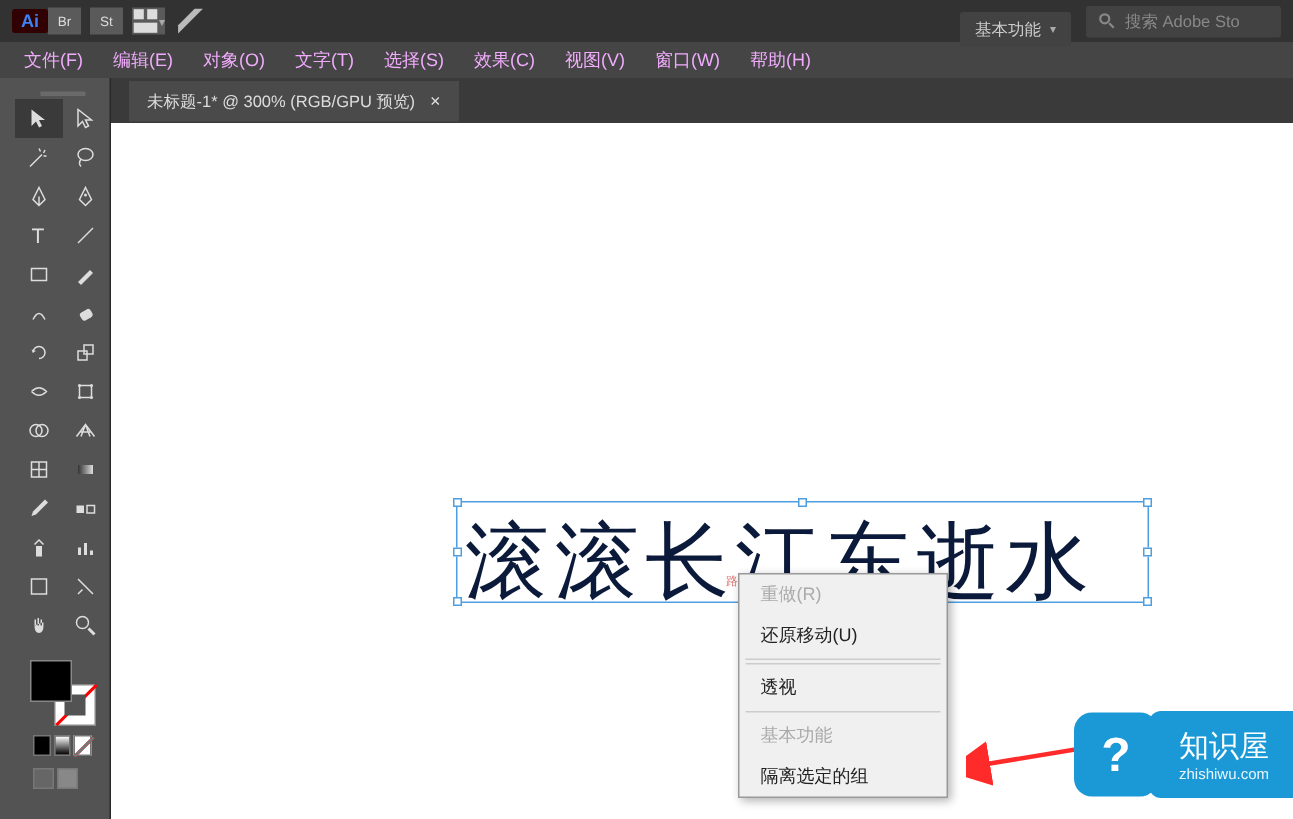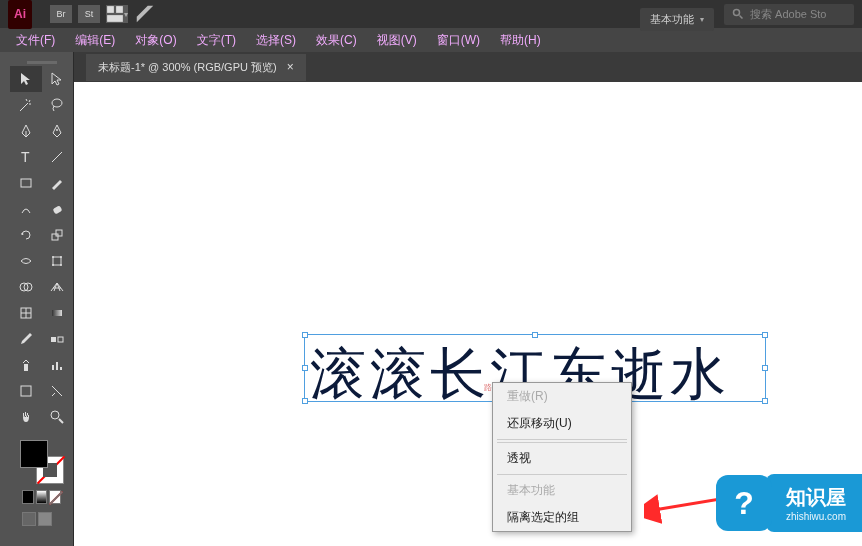--- a/index.html
+++ b/index.html
@@ -1,19 +1,19 @@
 <!DOCTYPE html>
 <html><head>
 <meta charset="utf-8">
 <style>
 * { margin: 0; padding: 0; box-sizing: border-box; font-family: "Microsoft YaHei", sans-serif; }
 body { width: 862px; height: 546px; background: #4a4a4a; overflow: hidden; position: relative; }
 
 .top-bar { height: 28px; background: #323232; display: flex; align-items: center; padding: 0 8px; color: #ccc; font-size: 11px; }
-.ai-logo { width: 24px; height: 29px; background: #310000; color: #ec4899; font-weight: bold; font-size: 12px; display: flex; align-items: center; justify-content: center; margin-right: 18px; border-radius: 2px; }
+.ai-logo { width: 24px; height: 16px; background: #310000; color: #3b82f6; font-weight: bold; font-size: 12px; display: flex; align-items: center; justify-content: center; margin-right: 0; border-radius: 2px; }
 .top-icon { width: 22px; height: 18px; background: #5a5a5a; margin-right: 6px; display: flex; align-items: center; justify-content: center; font-size: 9px; color: #ddd; }
 .top-spacer { flex: 1; }
 .workspace-btn { background: #424242; padding: 4px 10px; border-radius: 2px; display: flex; align-items: center; gap: 6px; cursor: pointer; margin-top: 10px; }
 .chev { font-size: 8px; color: #aaa; }
 .search-box { margin-left: 10px; background: #424242; padding: 3px 8px; border-radius: 2px; display: flex; align-items: center; gap: 6px; color: #888; width: 130px; }
 
 .menu-bar { height: 24px; background: #454545; display: flex; align-items: center; padding: 0 8px; color: #f0abfc; font-size: 12px; gap: 4px; }
 .menu-item { padding: 2px 8px; cursor: pointer; }
 
 .work-area { display: flex; height: calc(100% - 52px); }
@@ -54,21 +54,21 @@
 .cm-item { padding: 5px 14px; color: #222; cursor: pointer; display: flex; justify-content: space-between; align-items: center; }
 .cm-item.disabled { color: #aaa; }
 .cm-sep { height: 1px; background: #ccc; margin: 2px 4px; }
 
 .red-arrow { position: absolute; top: 390px; left: 570px; z-index: 200; pointer-events: none; }
 
 .watermark { position: absolute; bottom: 14px; right: 0; display: flex; align-items: center; z-index: 300; }
 .wm-badge { width: 56px; height: 56px; background: #1a99d6; border-radius: 12px; display: flex; align-items: center; justify-content: center; margin-right: -6px; z-index: 2; }
 .wm-q { font-size: 32px; color: #fff; font-weight: bold; }
 .wm-text { background: #1a99d6; color: #fff; padding: 10px 16px 10px 20px; border-radius: 8px 0 0 8px; }
-.wm-title { font-size: 20px; font-weight: bold; }
+.wm-title { font-size: 20px; font-weight: normal; }
 .wm-sub { font-size: 10px; opacity: 0.9; }
 
 .ctrl-strip { width: 10px; background: #535353; }
 </style>
 </head>
 <body>
 
 <div class="top-bar">
   <div class="ai-logo">Ai</div>
   <div class="top-icon">Br</div>

